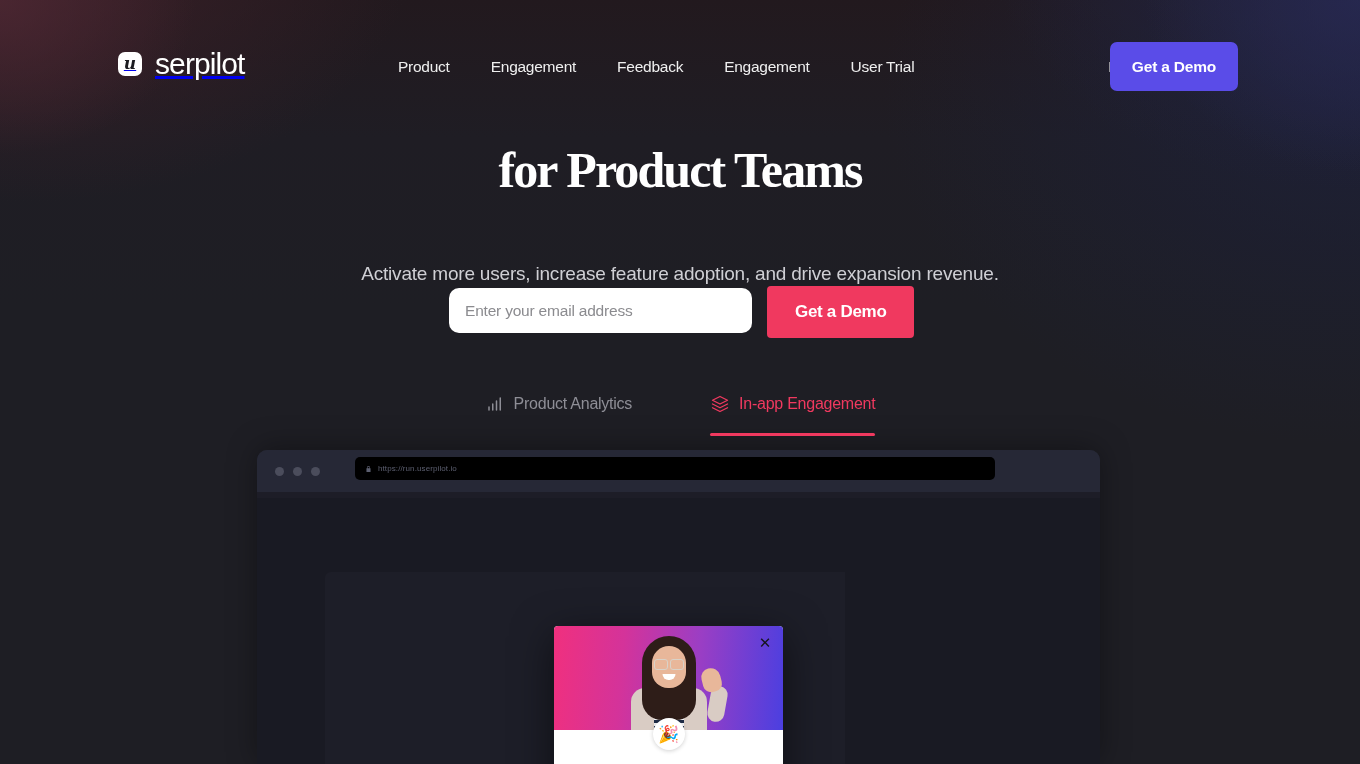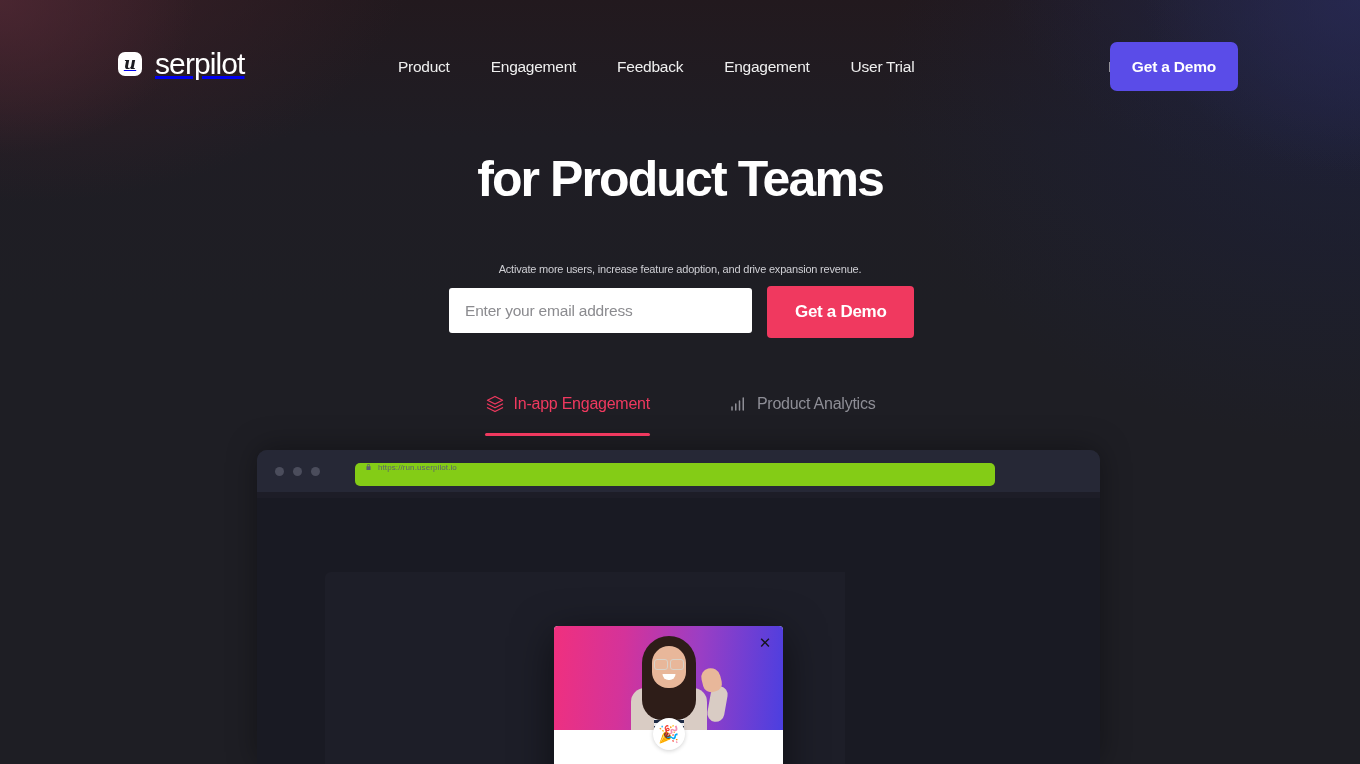--- a/index.html
+++ b/index.html
@@ -84,33 +84,33 @@
   .hero{
     position:absolute; left:0; top:0; width:1360px;
     text-align:center; z-index:10;
   }
   .headline{
     position:absolute; left:0; top:138px; width:1360px;
     color:#fff;
     font-size:50px; font-weight:700; line-height:1.0;
     letter-spacing:-1.9px;
   }
-  .headline .l2{ display:block; margin-top:16px; }
+  .headline .l2{ display:block; margin-top:7px;font-family:Liberation Serif, serif; }
   .subhead{
     position:absolute; left:0; top:263px; width:1360px;
-    color:#cfcfd4; font-size:11px; letter-spacing:-.2px;
+    color:#cfcfd4; font-size:19px; letter-spacing:-.2px;
   }
 
   .form-row{
     position:absolute; left:449px; top:288px;
     display:flex; align-items:flex-start; gap:15px;
   }
   .email-input{
     width:303px; height:45px;
-    background:#fff; border:none; border-radius:3px;
+    background:#fff; border:none; border-radius:10px;
     padding:0 16px;
     font-family:"Liberation Sans", sans-serif;
     font-size:15.5px; color:#2b2b2b; letter-spacing:-.2px;
     outline:none;
   }
   .email-input::placeholder{ color:#8b8b8f; }
   .btn-demo-hero{
     height:52px; padding:0 28px;
     background:#f0395f; color:#fff;
     border:none; border-radius:4px;
@@ -151,24 +151,24 @@
     box-shadow:0 -2px 30px rgba(0,0,0,.35);
   }
   .browser-bar{
     height:42px; width:100%;
     background:#262836;
     display:flex; align-items:center; padding:0 18px;
     gap:9px; position:relative;
   }
   .dot{ width:9px; height:9px; border-radius:50%; background:#4b4d5c; }
   .urlbar{
-    position:absolute; left:98px; top:13px;
+    position:absolute; left:98px; top:7px;
     width:640px; height:23px;
-    background:#84cc16; border-radius:5px;
-    display:flex; align-items:flex-start; gap:6px;
+    background:#000000; border-radius:5px;
+    display:flex; align-items:center; gap:6px;
     padding:0 10px;
   }
   .url-text{
     color:#5c5f70; font-size:8px; letter-spacing:.1px;
     white-space:nowrap;
   }
   .browser-body{
     position:relative;
     height:272px; width:100%;
     background:#22242f;
@@ -308,43 +308,43 @@
     </h1>
 
     <p class="subhead">Activate more users, increase feature adoption, and drive expansion revenue.</p>
 
     <div class="form-row">
       <input class="email-input" type="email" placeholder="Enter your email address" style="">
       <button class="btn-demo-hero">Get a Demo</button>
     </div>
 
     <div class="tabs">
+
+      <button class="tab">
+        <span class="ico">
+          <svg width="18" height="18" viewBox="0 0 24 24" fill="none" stroke="#8e8e96" stroke-width="2" stroke-linecap="round">
+            <line x1="4" y1="16" x2="4" y2="20"></line>
+            <line x1="9" y1="12" x2="9" y2="20"></line>
+            <line x1="14" y1="8" x2="14" y2="20"></line>
+            <line x1="19" y1="4" x2="19" y2="20"></line>
+          </svg>
+        </span>
+        <span>Product Analytics</span>
+      </button>
 
       <button class="tab active">
         <span class="ico">
           <svg width="18" height="18" viewBox="0 0 24 24" fill="none" stroke="#f0395f" stroke-width="1.8" stroke-linecap="round" stroke-linejoin="round">
             <polygon points="12 2 22 7 12 12 2 7 12 2"></polygon>
             <polyline points="2 12 12 17 22 12"></polyline>
             <polyline points="2 17 12 22 22 17"></polyline>
           </svg>
         </span>
         <span>In-app Engagement</span>
         <span class="underline"></span>
-      </button>
-
-      <button class="tab">
-        <span class="ico">
-          <svg width="18" height="18" viewBox="0 0 24 24" fill="none" stroke="#8e8e96" stroke-width="2" stroke-linecap="round">
-            <line x1="4" y1="16" x2="4" y2="20"></line>
-            <line x1="9" y1="12" x2="9" y2="20"></line>
-            <line x1="14" y1="8" x2="14" y2="20"></line>
-            <line x1="19" y1="4" x2="19" y2="20"></line>
-          </svg>
-        </span>
-        <span>Product Analytics</span>
       </button>
 
     </div>
   </div>
 
   <div class="browser">
 
     <div class="browser-bar">
       <span class="dot"></span>
       <span class="dot"></span>

